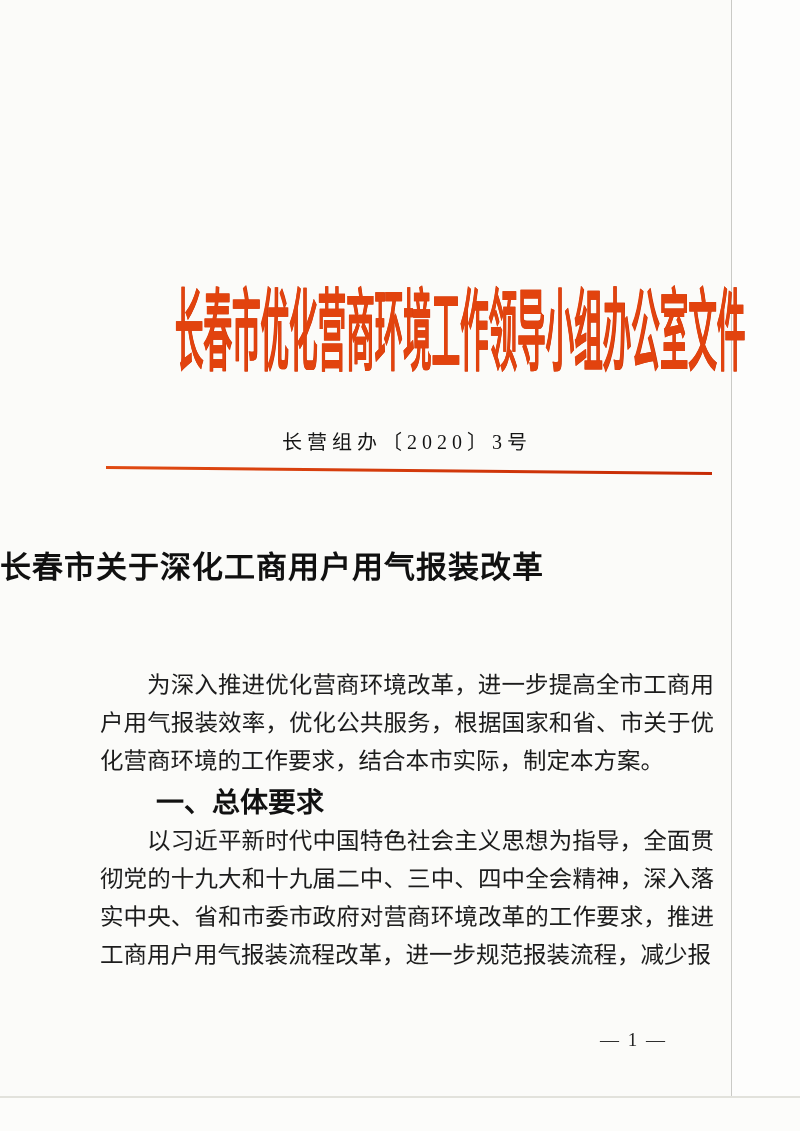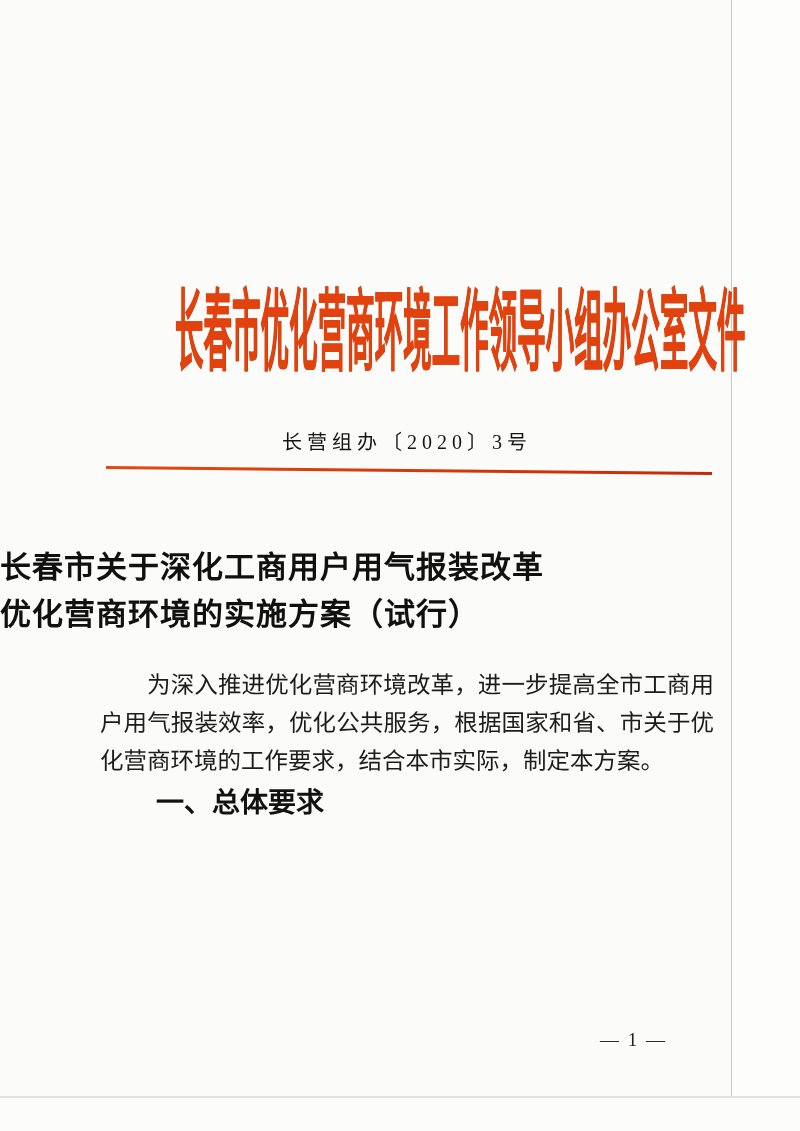--- a/index.html
+++ b/index.html
@@ -137,23 +137,23 @@
   <div class="banner">
     <span class="banner-text">长春市优化营商环境工作领导小组办公室文件</span>
   </div>
 
   <div class="docnum">长营组办〔2020〕3号</div>
 
   <div class="redline"></div>
 
   <div class="title">
     <div>长春市关于深化工商用户用气报装改革</div>
-    <div>优化营商环境的实施方案（试行）</div>
   </div>
 
   <div class="bodytext">
     <p class="para">为深入推进优化营商环境改革，进一步提高全市工商用户用气报装效率，优化公共服务，根据国家和省、市关于优化营商环境的工作要求，结合本市实际，制定本方案。</p>
     <h2 class="sec-heading">一、总体要求</h2>
+    <p class="para">以习近平新时代中国特色社会主义思想为指导，全面贯彻党的十九大和十九届二中、三中、四中全会精神，深入落实中央、省和市委市政府对营商环境改革的工作要求，推进工商用户用气报装流程改革，进一步规范报装流程，减少报</p>
   </div>
 
   <div class="pageno">— 1 —</div>
 
 </div>
 
 </body></html>

